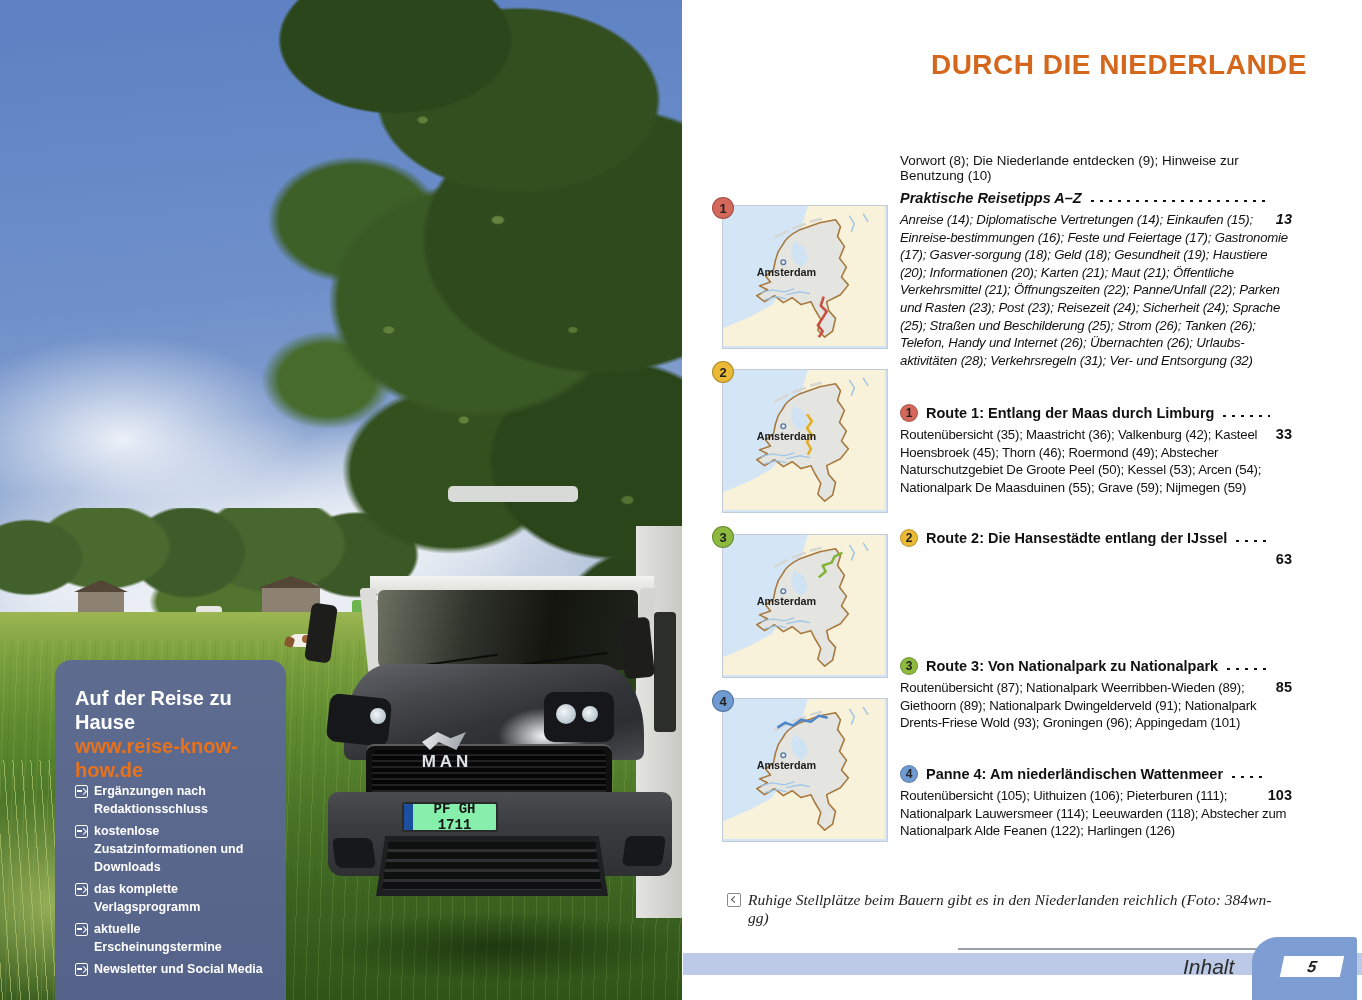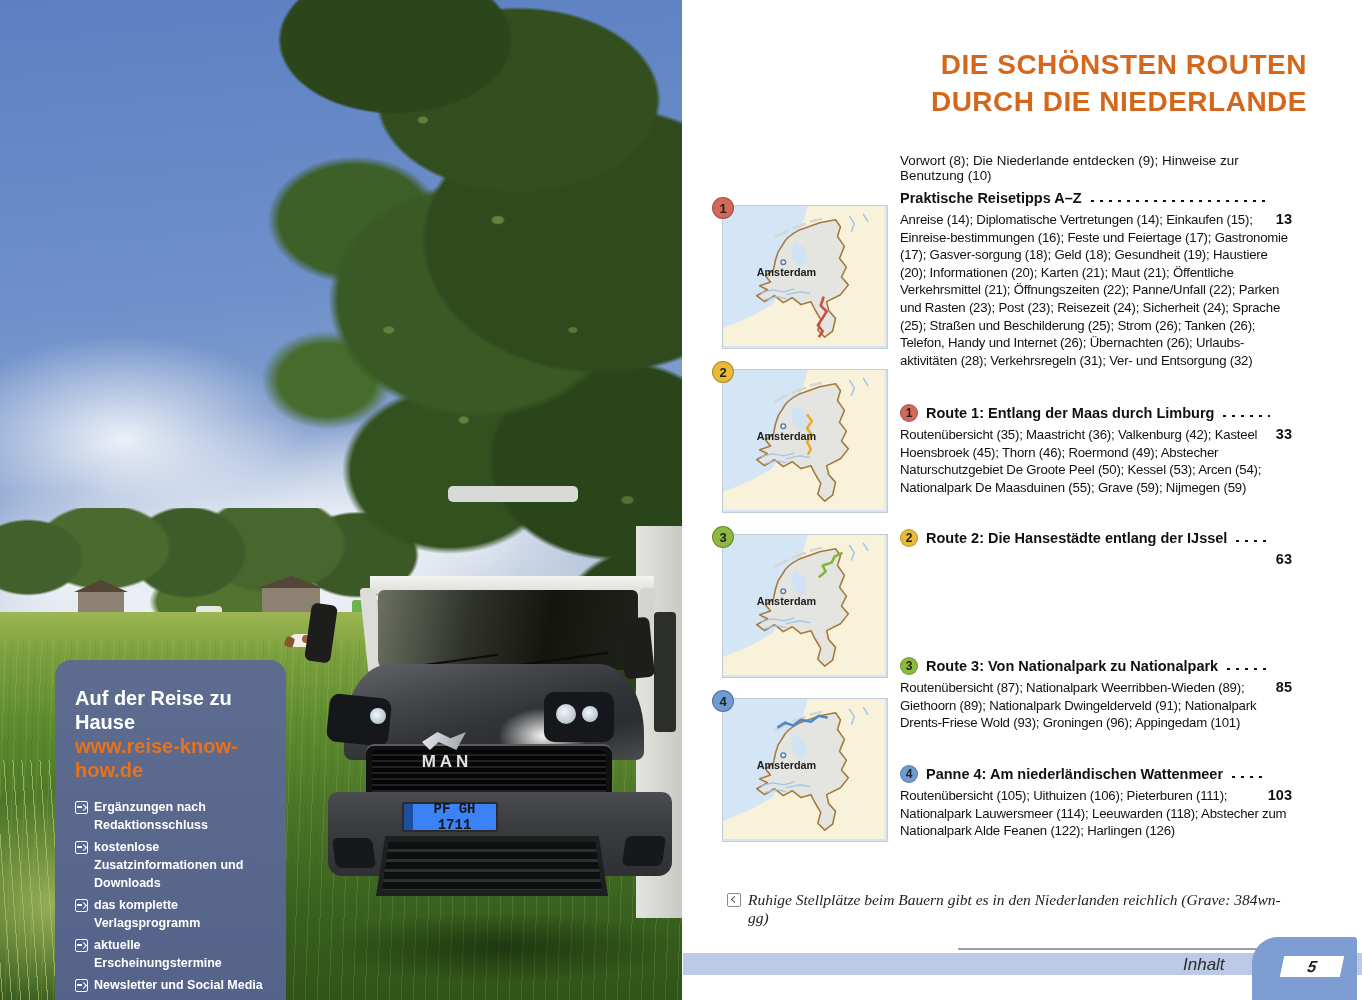--- a/index.html
+++ b/index.html
@@ -106,74 +106,74 @@
     box-shadow:inset 0 2px 0 #5a5c5e;}
   .grille-slats{position:absolute;left:54px;top:258px;width:234px;height:50px;opacity:.6;
     background:repeating-linear-gradient(#000 0 4px,#2c2c2c 4px 6px);border-radius:6px;}
   .man-badge{position:absolute;left:104px;top:240px;width:44px;height:18px;background:linear-gradient(100deg,#e8eaec,#9aa0a6);
     clip-path:polygon(0 55%,35% 0,65% 35%,100% 0,78% 100%,38% 55%,18% 100%);}
   .man-text{position:absolute;left:74px;top:260px;width:110px;text-align:center;font-weight:bold;
     font-size:17px;letter-spacing:4px;color:#dfe2e4;}
   .chrome-bar{position:absolute;left:40px;top:308px;width:262px;height:5px;background:linear-gradient(#f0f2f4,#8e9296);border-radius:2px;}
   .bumper{position:absolute;left:10px;top:300px;width:344px;height:84px;
     background:linear-gradient(#4a4c4f 0%,#3a3c3f 40%,#2e3033 100%);border-radius:10px 10px 14px 14px;}
-  .plate{position:absolute;left:84px;top:310px;width:92px;height:26px;background:#3b82f6;border:2px solid #2a2a2a;
+  .plate{position:absolute;left:84px;top:310px;width:92px;height:26px;background:#86efac;border:2px solid #2a2a2a;
     border-radius:3px;display:flex;align-items:center;}
   .eu-strip{width:9px;height:100%;background:#1c4fa0;border-radius:1px 0 0 1px;}
   .plate-text{flex:1;text-align:center;font-family:"Liberation Mono",monospace;font-weight:bold;font-size:14px;color:#161616;letter-spacing:0px;}
   .intake{position:absolute;left:58px;top:344px;width:232px;height:60px;background:#1d1f21;
     clip-path:polygon(4% 0,96% 0,100% 100%,0 100%);
     }
   .intake-slats{position:absolute;left:64px;top:350px;width:220px;height:48px;opacity:.75;
     background:repeating-linear-gradient(#0a0a0a 0 7px,#33363a 7px 10px);clip-path:polygon(3% 0,97% 0,100% 100%,0 100%);}
   .fog{position:absolute;width:40px;height:30px;background:#17181a;border-radius:6px;}
   .fog-l{left:16px;top:346px;transform:skewX(8deg);}
   .fog-r{left:306px;top:344px;transform:skewX(-8deg);}
   
   .promo{position:absolute;left:55px;top:660px;width:231px;height:340px;
     background:linear-gradient(#5e6c90,#55638a);border-radius:16px 16px 0 0;
     padding:26px 18px 0 20px;box-sizing:border-box;color:#fff;}
   .promo-h{font-size:20px;font-weight:bold;line-height:24px;color:#ffffff;}
-  .promo-url{font-size:20px;font-weight:bold;line-height:24px;color:#e8721c;margin-bottom:16px;}
+  .promo-url{font-size:20px;font-weight:bold;line-height:24px;color:#e8721c;}
   .promo-item{position:relative;padding-left:19px;font-size:12.5px;font-weight:bold;line-height:18px;margin-bottom:4px;}
   .rkh-icon{position:absolute;left:0;top:3px;width:11px;height:11px;border:1.5px solid #fff;border-radius:2px;}
   .rkh-icon::before{content:"";position:absolute;left:1px;top:4px;width:5px;height:1.5px;background:#fff;}
   .rkh-icon::after{content:"";position:absolute;right:1px;top:2.5px;width:4px;height:4px;border-top:1.5px solid #fff;border-right:1.5px solid #fff;transform:rotate(45deg);}
   
   #content{position:absolute;left:683px;top:0;width:679px;height:1000px;}
   .title{position:absolute;top:46px;left:0;right:55px;text-align:right;
     font-size:28px;line-height:37px;font-weight:bold;letter-spacing:.5px;color:#d5671d;}
   .intro{position:absolute;left:217px;top:153px;width:392px;font-size:13.4px;color:#111;}
   .sec{position:absolute;left:217px;width:392px;}
   .sec-head{display:flex;align-items:center;height:18px;font-weight:bold;font-size:14.5px;color:#111;}
   .badge{flex:0 0 auto;width:18px;height:18px;border-radius:50%;margin-right:8px;
     display:flex;align-items:center;justify-content:center;font-size:12px;font-weight:bold;color:#222;
     border:1px solid rgba(0,0,0,.2);box-sizing:border-box;}
   .dots{flex:1;height:18px;margin:0 6px;
     background-image:radial-gradient(circle,#111 1.3px,transparent 1.5px);
     background-size:9px 4px;background-repeat:repeat-x;background-position:0 calc(100% - 4px);}
   .sec-page{flex:0 0 auto;font-weight:bold;font-size:14.5px;color:#111;margin-top:42px;}
   .sec-body{margin-top:4px;font-size:13.2px;line-height:17.6px;color:#111;letter-spacing:-.2px;}
-  .s0{top:189px;}.s1{top:404px;}.s2{top:529px;}.s3{top:657px;}.s4{top:765px;}
+  .s0{top:189px;font-style:italic;}.s1{top:404px;}.s2{top:529px;}.s3{top:657px;}.s4{top:765px;}
   
   .map{position:absolute;left:39px;width:164px;height:142px;border:1px solid #c2ccd8;background:#d4e6f6;}
   .m1{top:205px;}.m2{top:369px;}.m3{top:534px;}.m4{top:698px;}
   .map svg{display:block;}
   .map-badge{position:absolute;left:-11px;top:-9px;width:22px;height:22px;border-radius:50%;
     display:flex;align-items:center;justify-content:center;font-size:13px;font-weight:bold;color:#222;
     border:1px solid rgba(0,0,0,.25);box-sizing:border-box;z-index:2;}
   
   .caption{position:absolute;left:44px;top:891px;width:560px;display:flex;align-items:flex-start;
     font-family:"Liberation Serif",serif;font-style:italic;font-size:15.5px;color:#222;}
   .cap-icon{flex:0 0 auto;width:12px;height:12px;border:1px solid #8a8a8a;border-radius:2px;margin:2px 7px 0 0;position:relative;}
   .cap-icon::before{content:"";position:absolute;left:4px;top:3px;width:4px;height:4px;border-left:1.5px solid #555;border-bottom:1.5px solid #555;transform:rotate(45deg);}
   
   .footer-line{position:absolute;left:958px;top:948px;width:308px;height:2px;background:#9aa1ab;}
   .footer-bar{position:absolute;left:683px;top:953px;right:0;height:22px;background:#bccae7;}
-  .footer-label{position:absolute;left:1183px;top:955px;font-size:17px;font-style:italic;color:#2b2b2b;}
+  .footer-label{position:absolute;left:1183px;top:955px;font-size:21px;font-style:italic;color:#2b2b2b;}
   .footer-tab{position:absolute;left:1252px;top:937px;width:105px;height:63px;background:#7e9dd2;border-radius:26px 3px 0 0;}
   .footer-page{position:absolute;left:1282px;top:956px;width:60px;height:21px;background:#fff;transform:skewX(-12deg);
     display:flex;align-items:center;justify-content:center;font-size:16px;font-weight:bold;font-style:italic;color:#222;}
   .map-city{font-family:"Liberation Sans",sans-serif;font-size:11px;font-weight:bold;fill:#1c1c1c;}
 </style>
 </head>
 <body>
 
 <div id="page">
 
@@ -254,21 +254,20 @@
       <div class="promo-item">
         <span class="rkh-icon"></span>
         <span>Newsletter und Social Media</span>
       </div>
 
     </div>
   </div>
 
   <div id="content">
     <div class="title">
-      <div>DIE SCHÖNSTEN ROUTEN</div>
       <div>DURCH DIE NIEDERLANDE</div>
     </div>
 
     <div class="intro">Vorwort (8); Die Niederlande entdecken (9); Hinweise zur Benutzung (10)</div>
 
     <div class="sec s0 sec0">
       <div class="sec-head">
 
         <span>Praktische Reisetipps A–Z</span>
         <span class="dots"></span>
@@ -375,21 +374,21 @@
         <path d="M52,32 L66,25 M70,23 L84,18 M88,16 L100,13" stroke="#d6d6d2" stroke-width="2.5" fill="none"></path>
         <path d="M38,88 L50,85 L62,87 L72,84 M42,95 L54,92 L64,94 M64,90 L78,87 L88,89" stroke="#9fc6e8" stroke-width="1.3" fill="none"></path>
         <polyline points="55,29 63,24 71,27 79,21 89,23 97,17 106,19" fill="none" stroke-width="2.6" stroke-linejoin="round" style="stroke: rgb(79, 134, 200);"></polyline>
         <circle cx="61" cy="57" r="2.4" fill="#eef3f8" stroke="#5577a8" stroke-width="1.4"></circle>
         <text x="34" y="71" class="map-city">Amsterdam</text>
       </svg>
     </div>
 
     <div class="caption">
       <span class="cap-icon"></span>
-      <span>Ruhige Stellplätze beim Bauern gibt es in den Niederlanden reichlich (Grave: 384wn-gg)</span>
+      <span>Ruhige Stellplätze beim Bauern gibt es in den Niederlanden reichlich (Foto: 384wn-gg)</span>
     </div>
   </div>
 
   <div class="footer-line"></div>
   <div class="footer-bar"></div>
   <div class="footer-label">Inhalt</div>
   <div class="footer-tab"></div>
   <div class="footer-page">5</div>
 
 </div>

